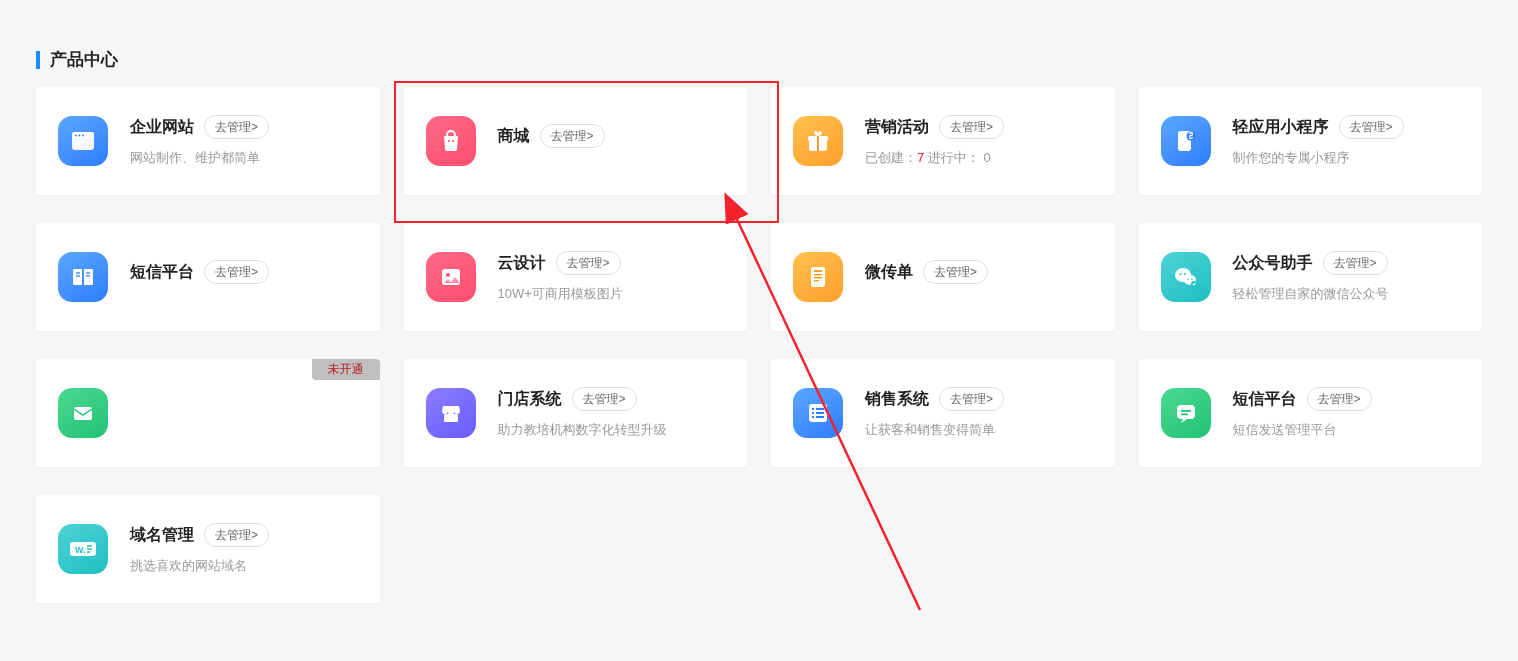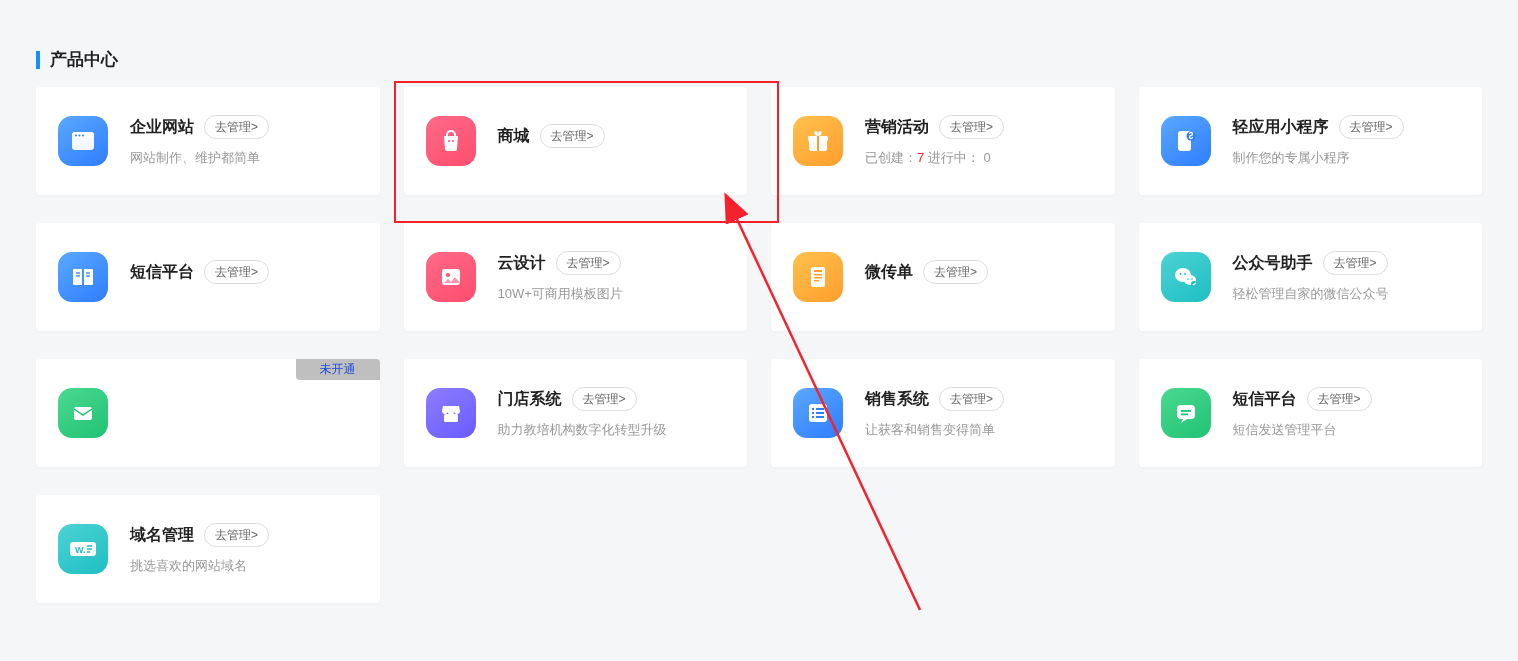--- a/index.html
+++ b/index.html
@@ -81,23 +81,23 @@
     font-size: 13px;
     color: #999;
     line-height: 18px;
   }
   .card-desc .red { color: #f5222d; }
   .corner-badge {
     position: absolute;
     top: 0;
     right: 0;
     background: #bfbfbf;
-    color: #1d4ed8;
+    color: #b91c1c;
     font-size: 12px;
-    padding: 2px 24px;
+    padding: 2px 16px;
     border-radius: 0 4px 0 4px;
   }
   .highlight-box {
     position: absolute;
     border: 2px solid #f5222d;
     top: 81px;
     left: 394px;
     width: 385px;
     height: 142px;
     pointer-events: none;

